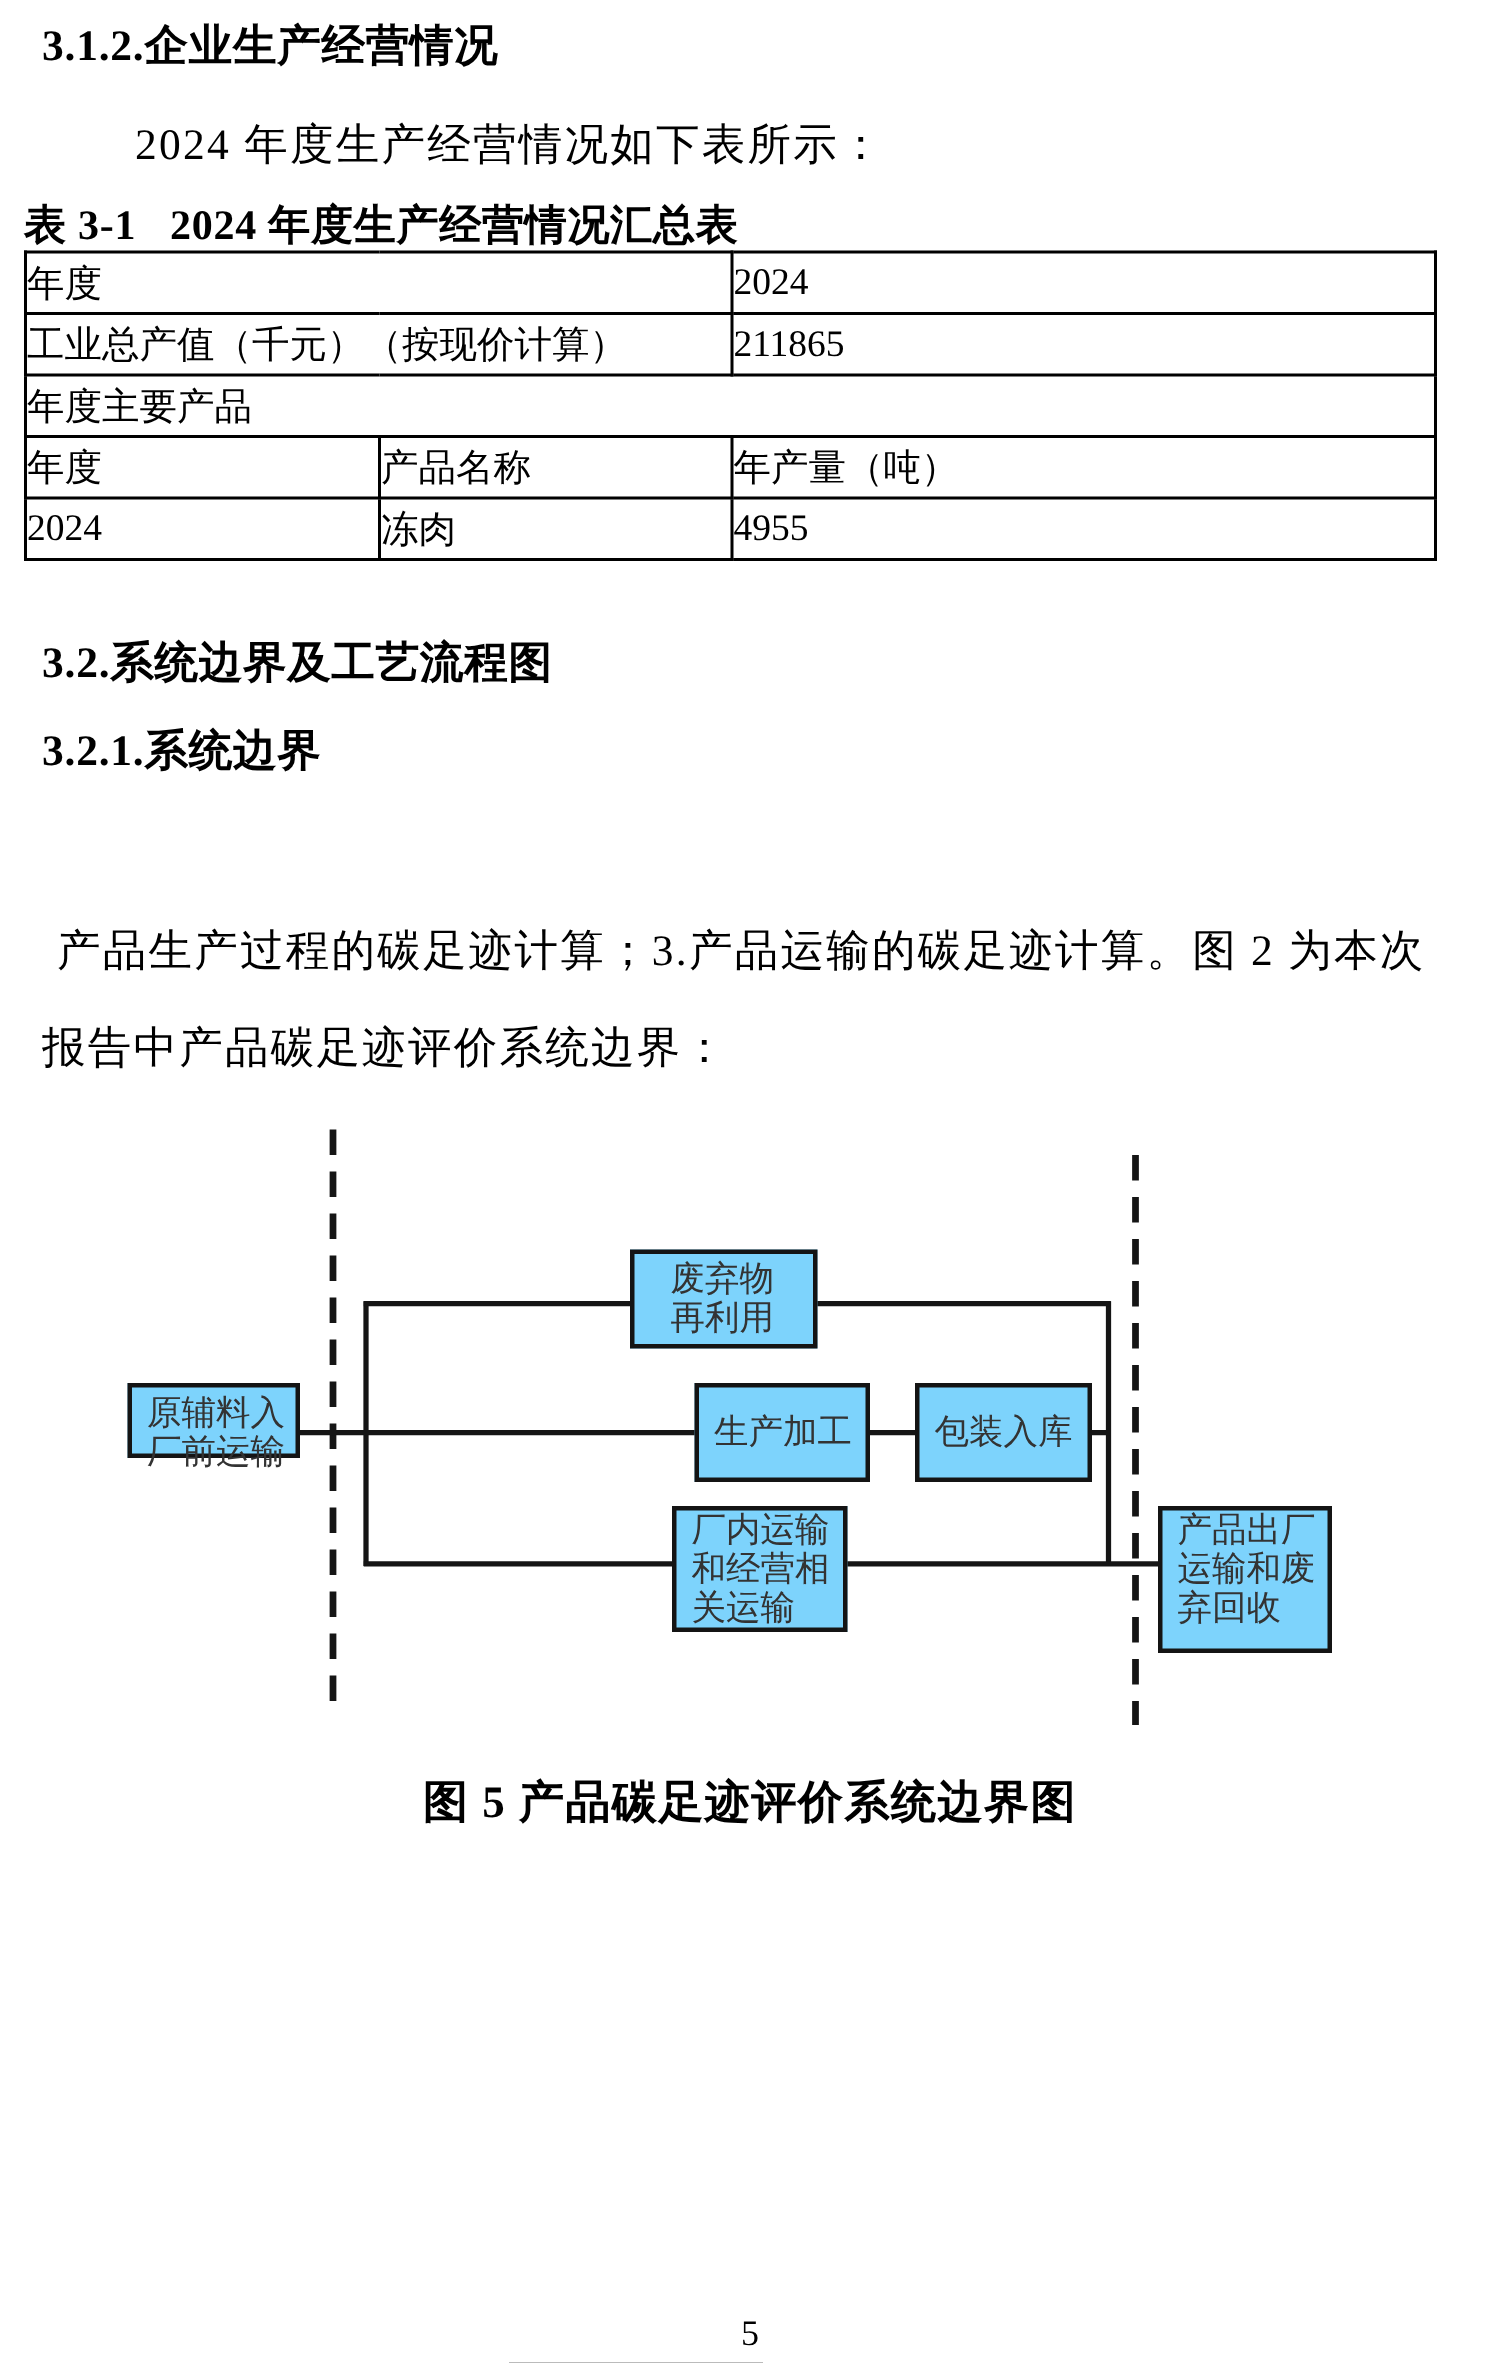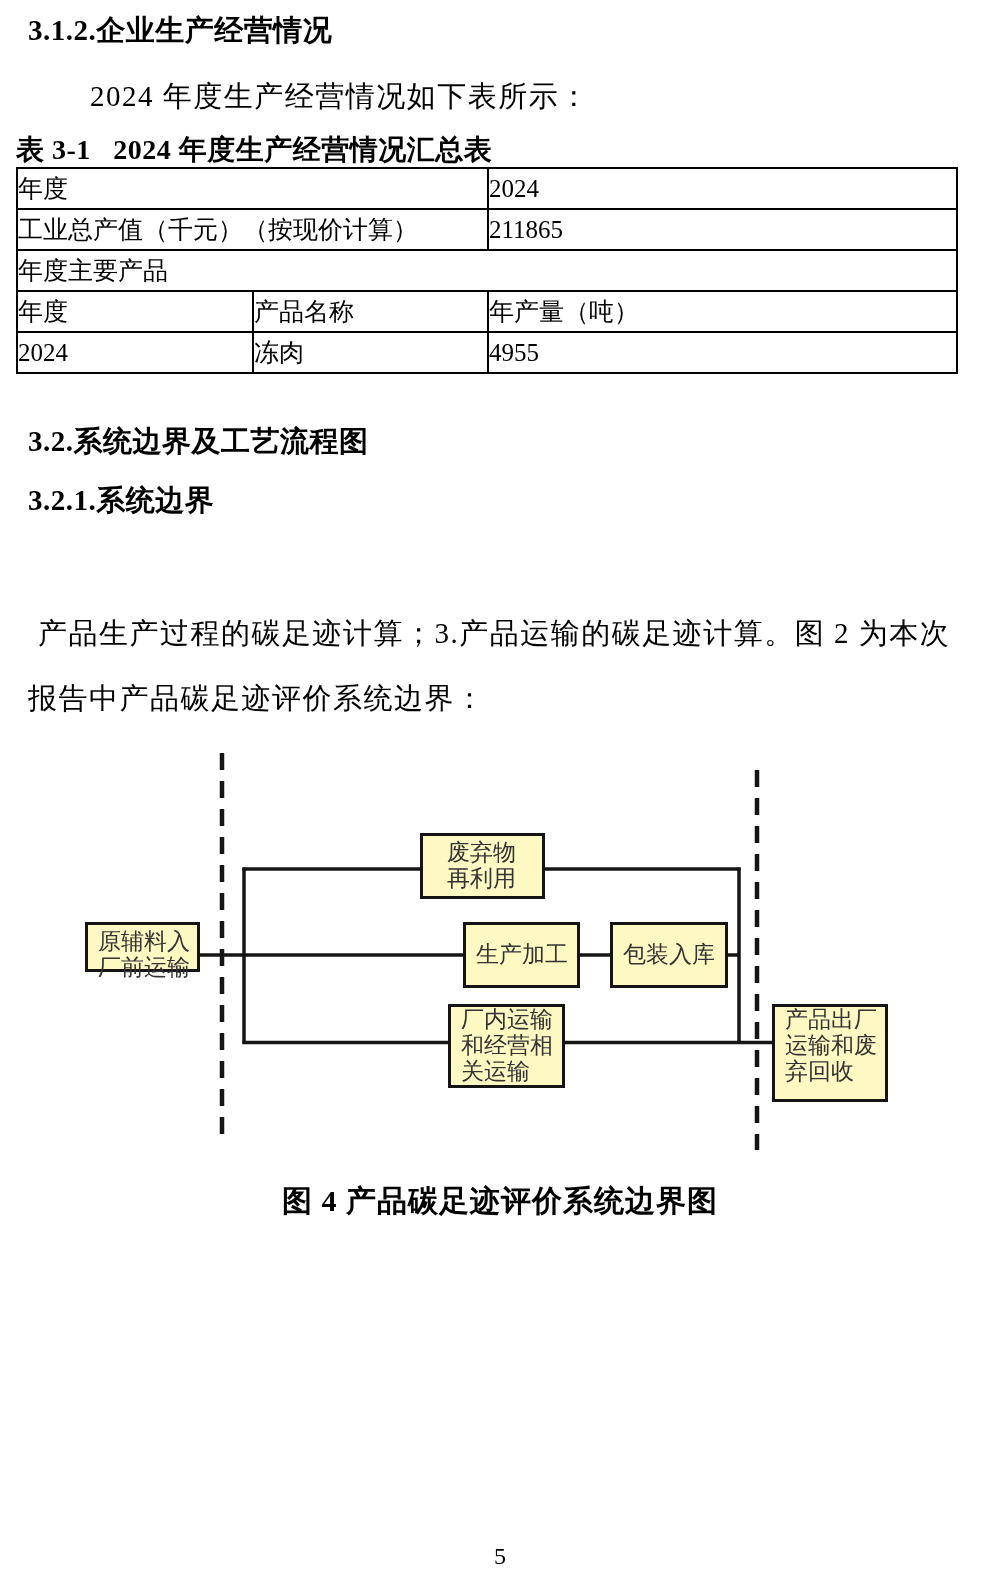--- a/index.html
+++ b/index.html
@@ -36,21 +36,21 @@
     border:2px solid #000;
     text-align:left; vertical-align:middle;
     font-size:25px; height:39px; padding:0;
     overflow:hidden; white-space:nowrap;
   }
 
   .diagram { position:absolute; left:0; top:745px; width:1000px; height:415px; }
   .diagram svg { position:absolute; left:0; top:0; }
   .dbox {
     position:absolute; box-sizing:border-box;
-    border:3px solid #141414; background:#fef9c3;
+    border:3px solid #141414; background:#7dd3fc;
     color:#333; font-size:23px; line-height:26px;
     padding:4px 2px 0 10px; white-space:pre-line;
   }
   .dbox.tall { padding-top:0; }
   .dbox.mid { display:flex; align-items:center; padding-top:0;margin-left:18px; }
   #box-raw      { left:85px;  top:177px; width:115px; height:50px; }
   #box-waste    { left:420px; top:88px;  width:125px; height:66px; padding-left:24px; }
   #box-pre      { left:300px; top:177px; width:118px; height:66px; }
   #box-proc     { left:445px; top:177px; width:117px; height:66px; }
   #box-pack     { left:592px; top:177px; width:118px; height:66px;font-family:Liberation Serif, serif; }
@@ -133,17 +133,17 @@
     <div class="dbox mid" id="box-proc">生产加工</div>
     <div class="dbox mid" id="box-pack">包装入库</div>
     <div class="dbox tall" id="box-internal">厂内运输
 和经营相
 关运输</div>
     <div class="dbox tall" id="box-out">产品出厂
 运输和废
 弃回收</div>
   </div>
 
-  <div class="fig-caption">图 4 产品碳足迹评价系统边界图</div>
+  <div class="fig-caption">图 5 产品碳足迹评价系统边界图</div>
 
   <div class="page-number">5</div>
 
 </div>
 
 </body></html>

